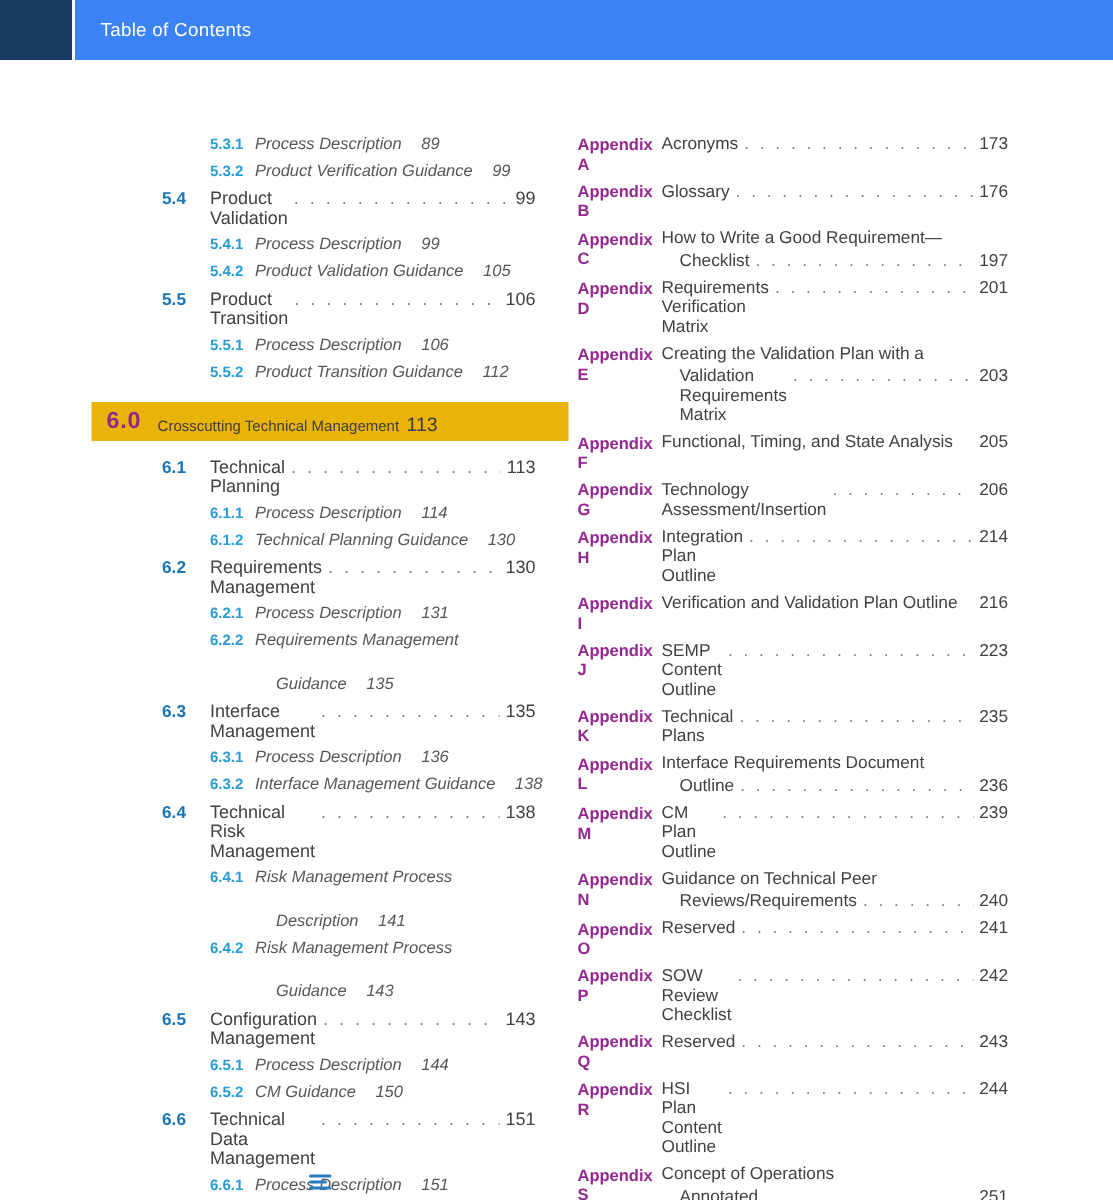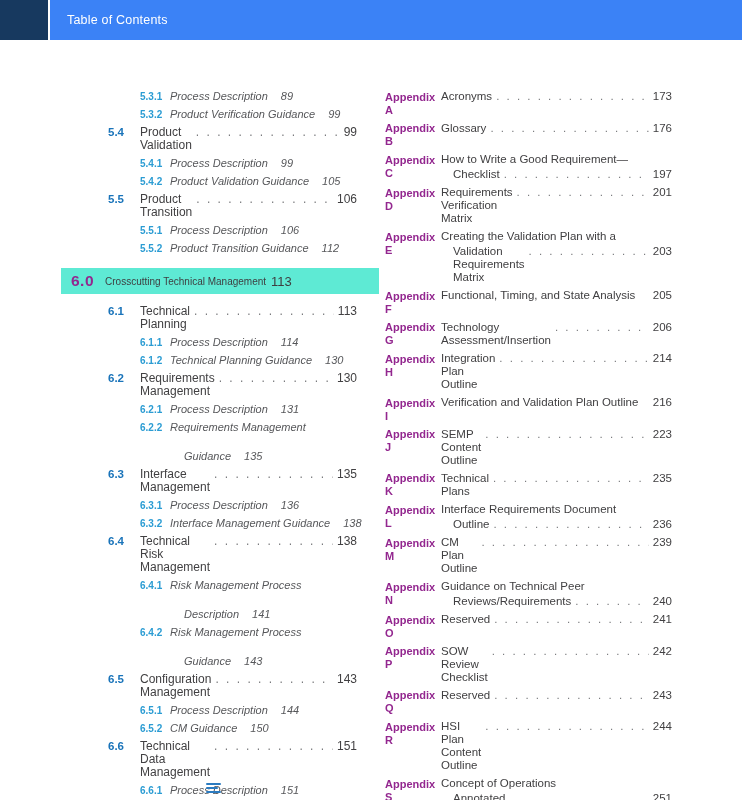--- a/index.html
+++ b/index.html
@@ -24,22 +24,22 @@
             color:#77787b; letter-spacing:2px; margin:0 4px; font-style:normal; }
   .pg { flex:none; }
   
   .sec { padding-left:47px; padding-right:22px; font-size:12px; color:#414042; }
   .sec .num { flex:none; width:32px; font-weight:bold; color:#1a74ba; font-size:11.5px; }
   .sub { padding-left:79px; font-size:11px; font-style:italic; color:#56575a; display:flex; }
   .sub .num { flex:none; width:30px; font-weight:bold; font-style:normal; color:#2b9cd3; font-size:10px; }
   .sub .body { line-height:13px; }
   .sub .pgin { margin-left:13px; }
   .sub .line2 { padding-left:14px; margin-top:16px; }
-  .chapter-band { background:#5eead4; margin:13px 0 11px 0; padding:4px 8px 4px 10px;
-                  display:flex; align-items:center; }
+  .chapter-band { background:#eab308; margin:13px 0 11px 0; padding:4px 8px 4px 10px;
+                  display:flex; align-items:flex-end; }
   .ch-num { color:#93278f; font-weight:bold; font-size:15.5px; margin-right:11px; letter-spacing:.5px; }
   .ch-title { font-size:10px; color:#3e3e40; }
   .ch-pg { font-size:13px; color:#3e3e40; margin-left:5px; }
   
   .arow { display:flex; align-items:flex-start; margin-bottom:5px; font-size:11.5px; color:#414042; }
   .alabel { flex:none; width:56px; font-weight:bold; color:#93278f; font-size:11px; line-height:13px; padding-top:.5px; }
   .abody { flex:1 1 auto; min-width:0; }
   .aline { display:flex; align-items:baseline; line-height:13px; }
   .aline2 { margin-top:2px; padding-left:12px; }
   

